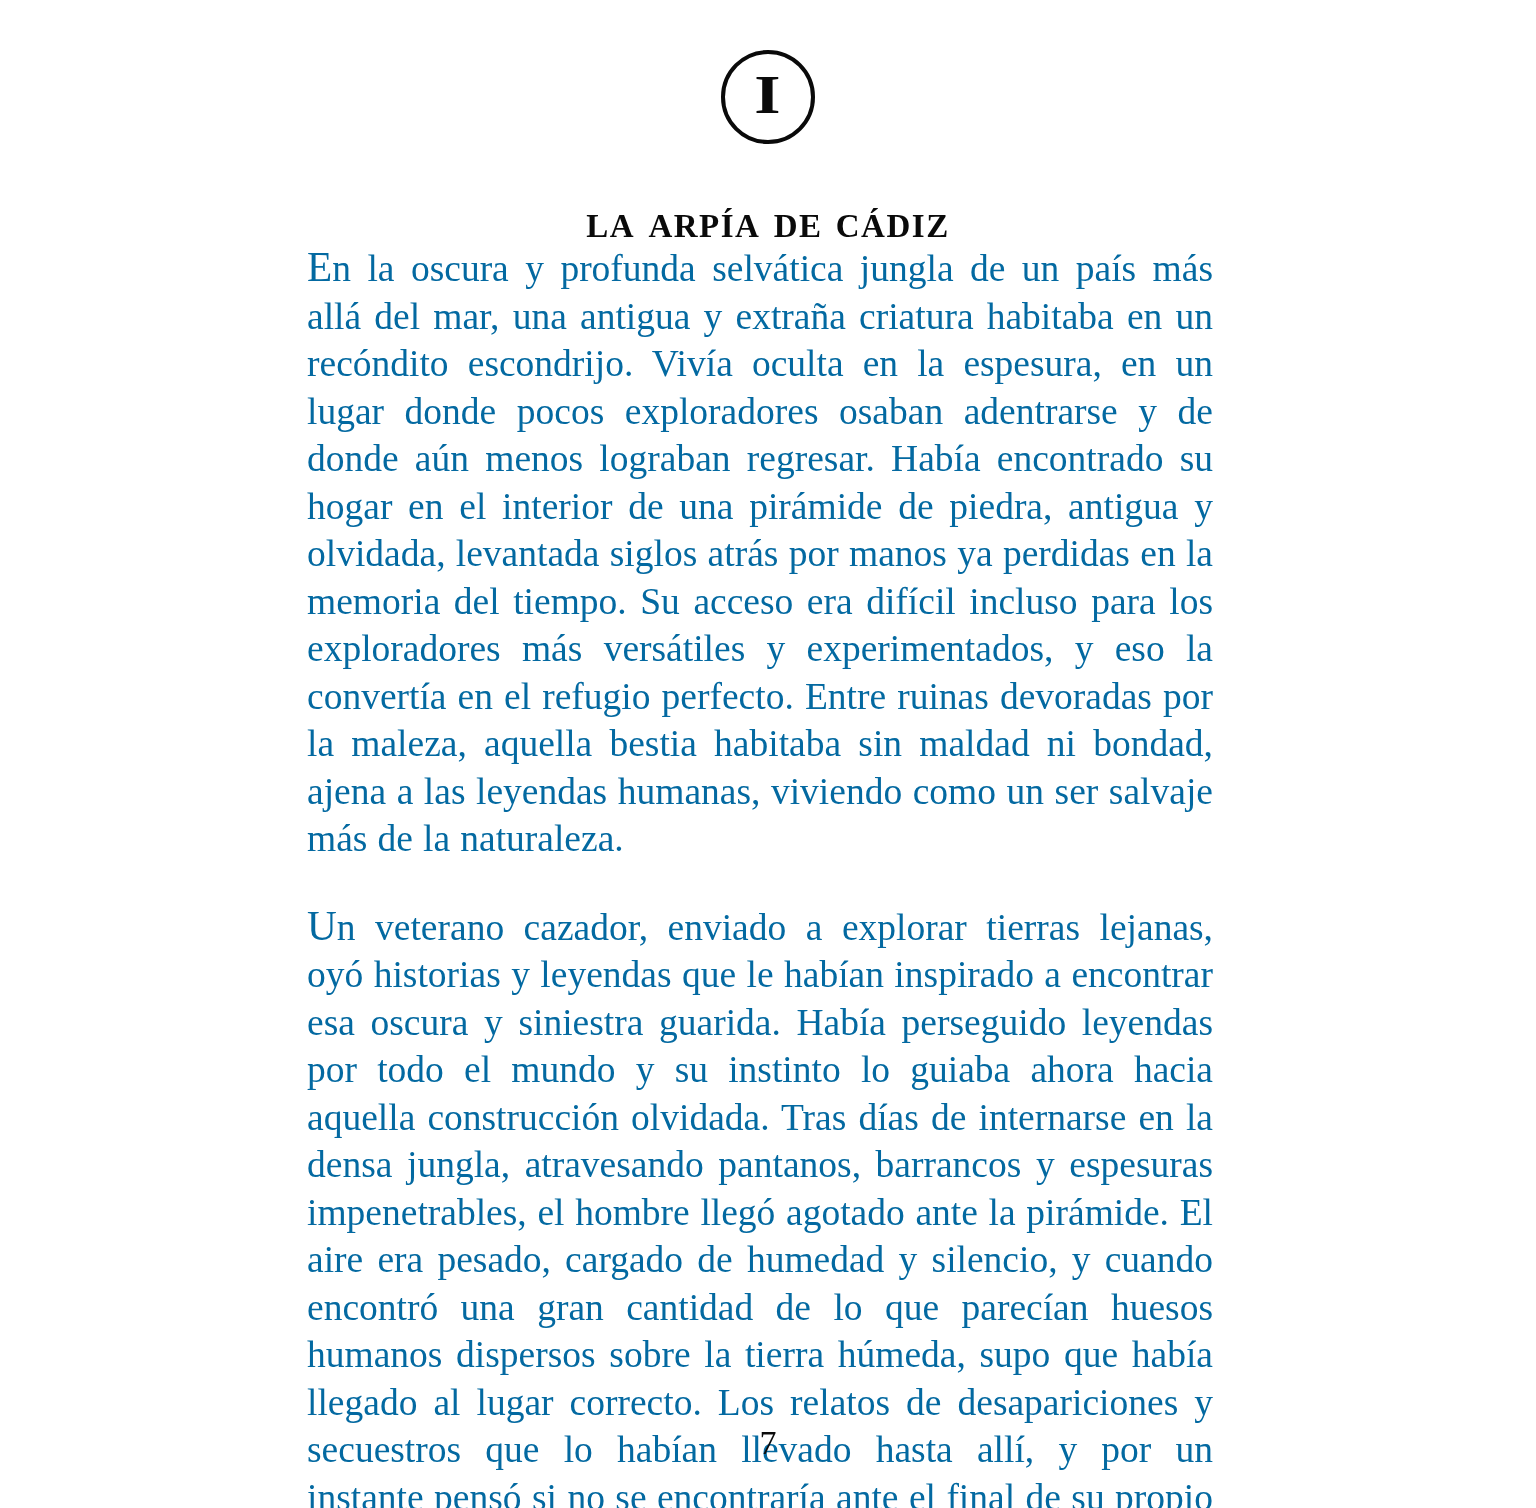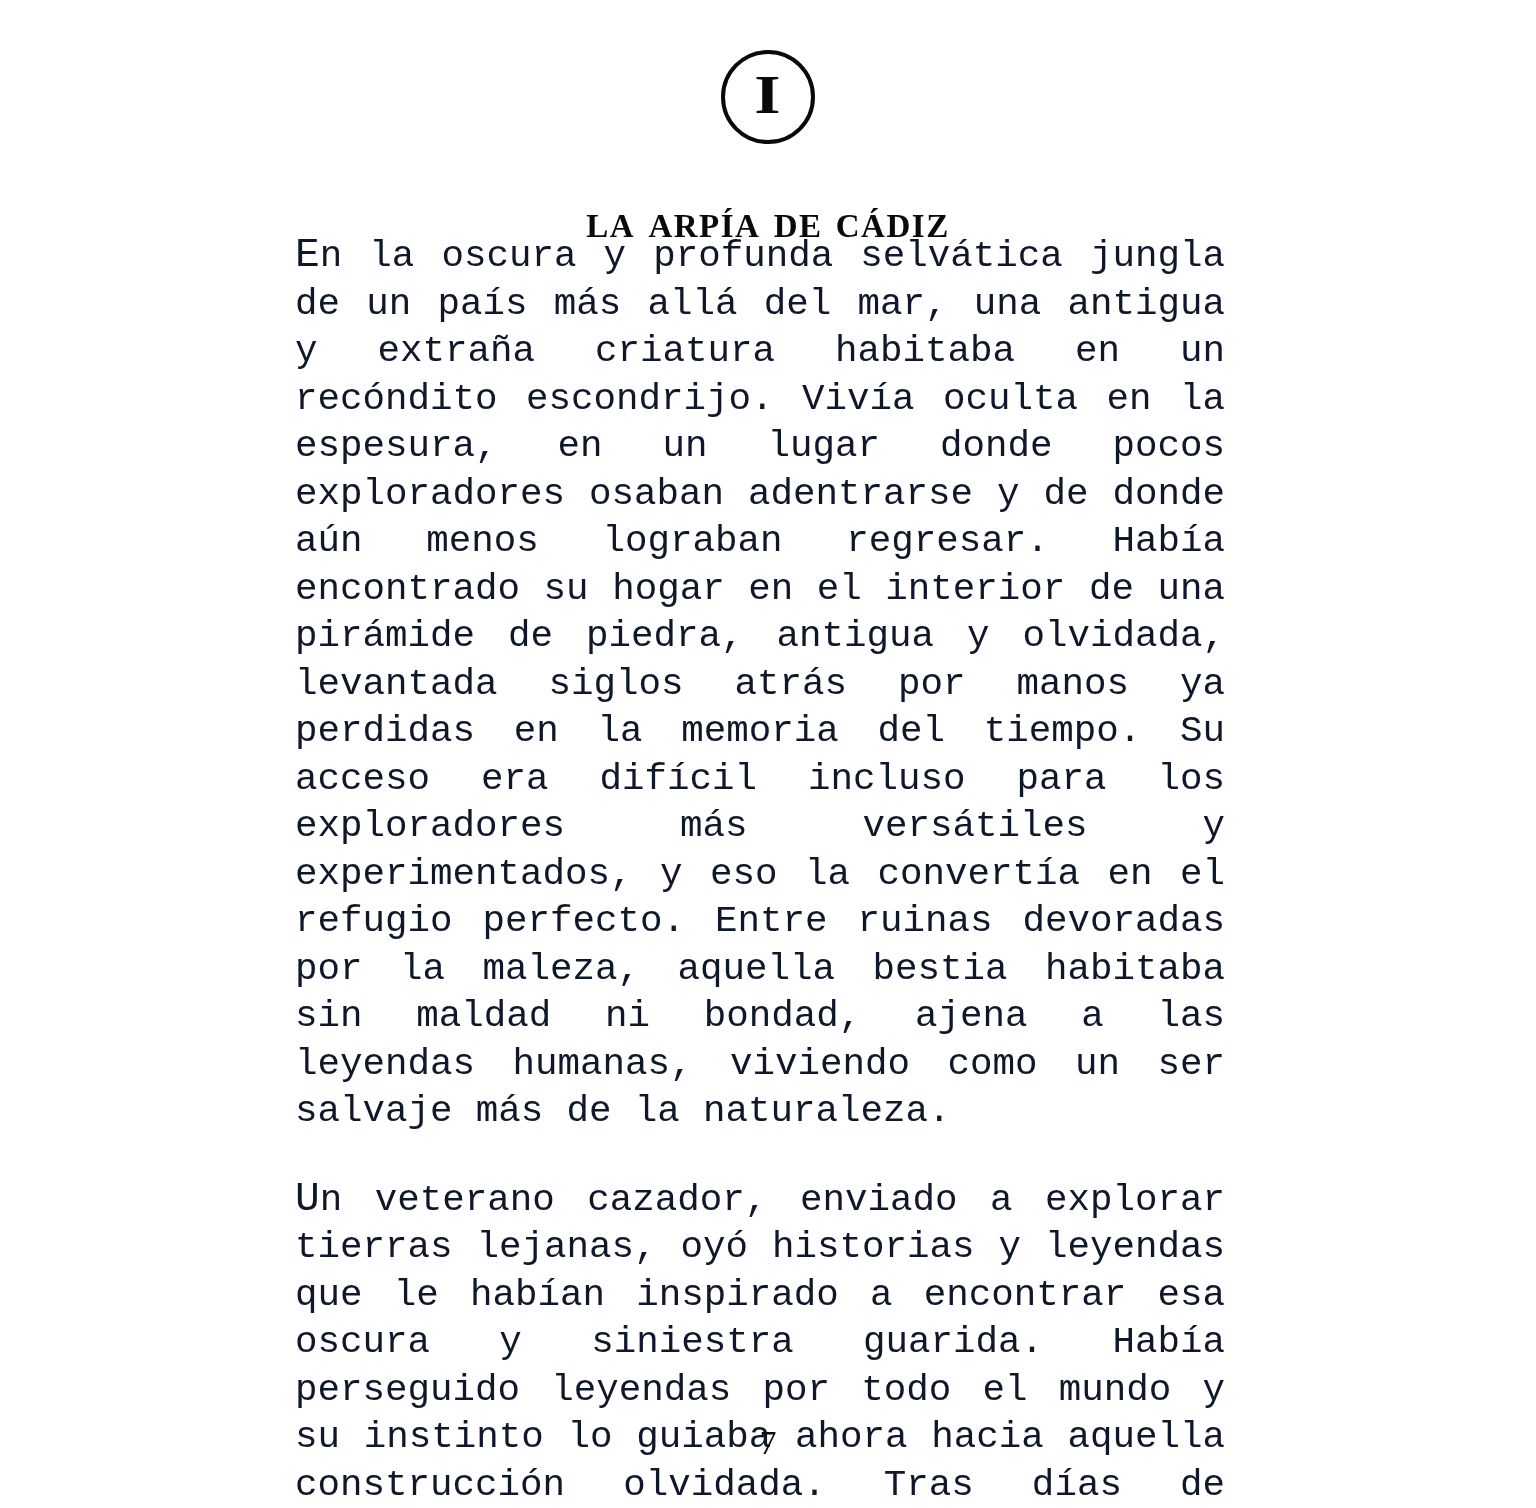--- a/index.html
+++ b/index.html
@@ -70,27 +70,27 @@
 
   
   .text-column {
     position: absolute;
     left: 291px;
     top: 228px;
     width: 938px;
   }
 
   .body-paragraph {
-    margin: 4px;
+    margin: 16px;
     text-align: justify;
     text-justify: inter-word;
-    font-family: Liberation Mono, monospace;
+    font-family: Liberation Serif, serif;
     font-size: 37.5px;
     line-height: 47.5px;
-    color: #0f172a;
+    color: #0369a1;
     hyphens: none;
     word-spacing: 0.02em;
   }
 
   .body-paragraph + .body-paragraph {
     margin-top: 40px;
   }
 
   
   .body-paragraph.continues::after {

